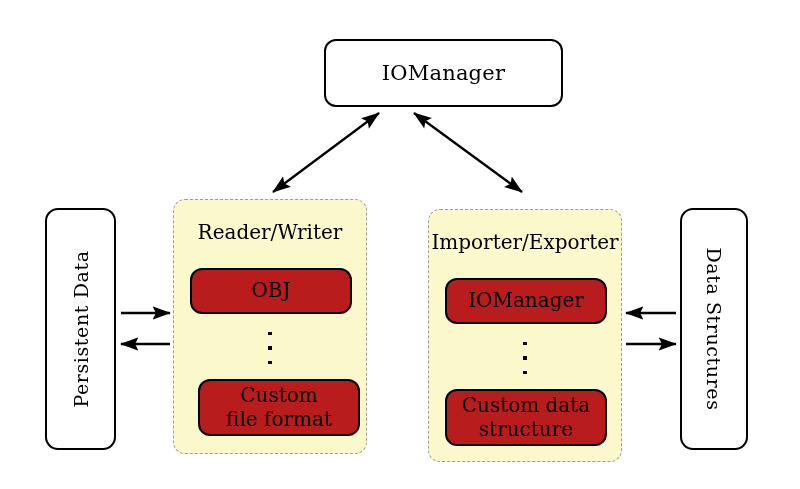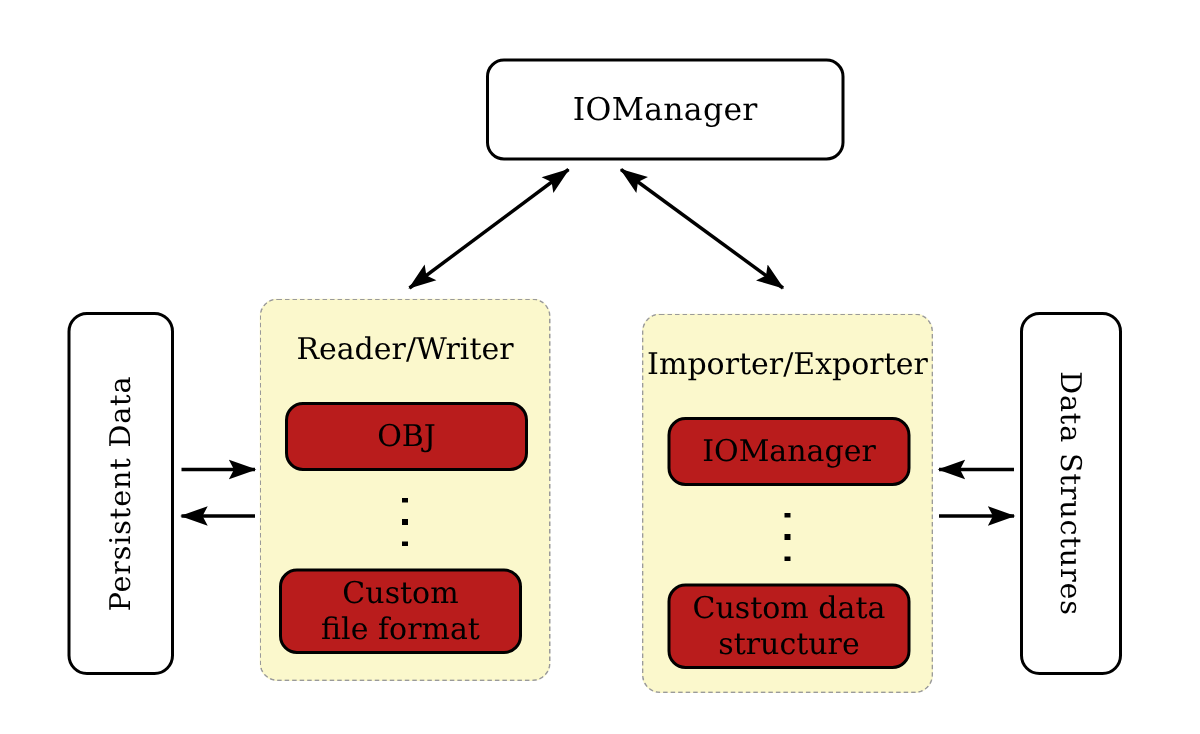--- a/index.html
+++ b/index.html
@@ -143,21 +143,21 @@
     <div class="item-box" style="left:16px; top:68px; width:162px; height:46px;">
       <span class="item-label">OBJ</span>
     </div>
 
     <div class="vdots" style="left:0; right:0; margin:auto; top:132px; width:4px; height:32px;">
       <span></span>
         <span></span>
         <span></span>
     </div>
 
-    <div class="item-box" style="left:12px; top:179px; width:162px; height:57px;">
+    <div class="item-box" style="left:24px; top:179px; width:162px; height:57px;">
       <span class="item-label">Custom
 file format</span>
     </div>
   </div>
 
   <div class="panel" style="left:428px; top:209px; width:194px; height:253px;">
 
     <div class="panel-title" style="top:20px;">Importer/Exporter</div>
 
     <div class="item-box" style="left:16px; top:68px; width:162px; height:46px;">

